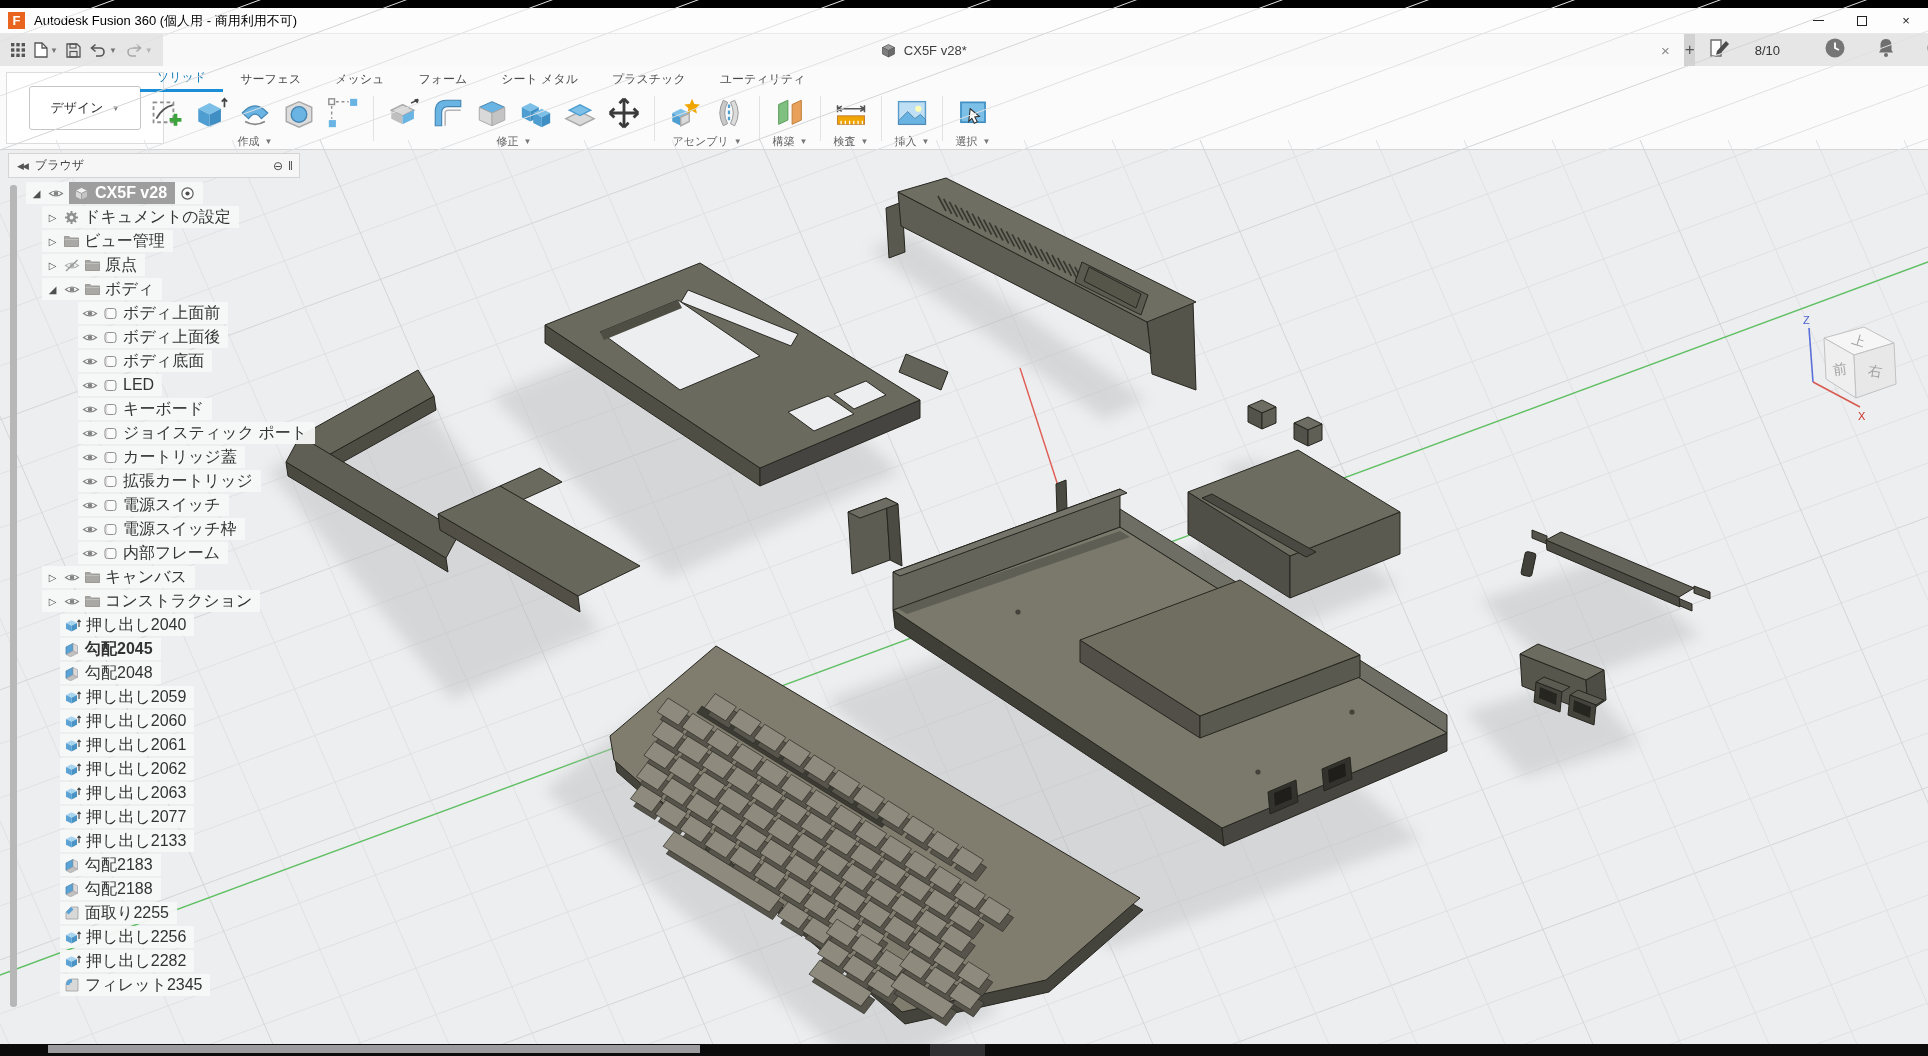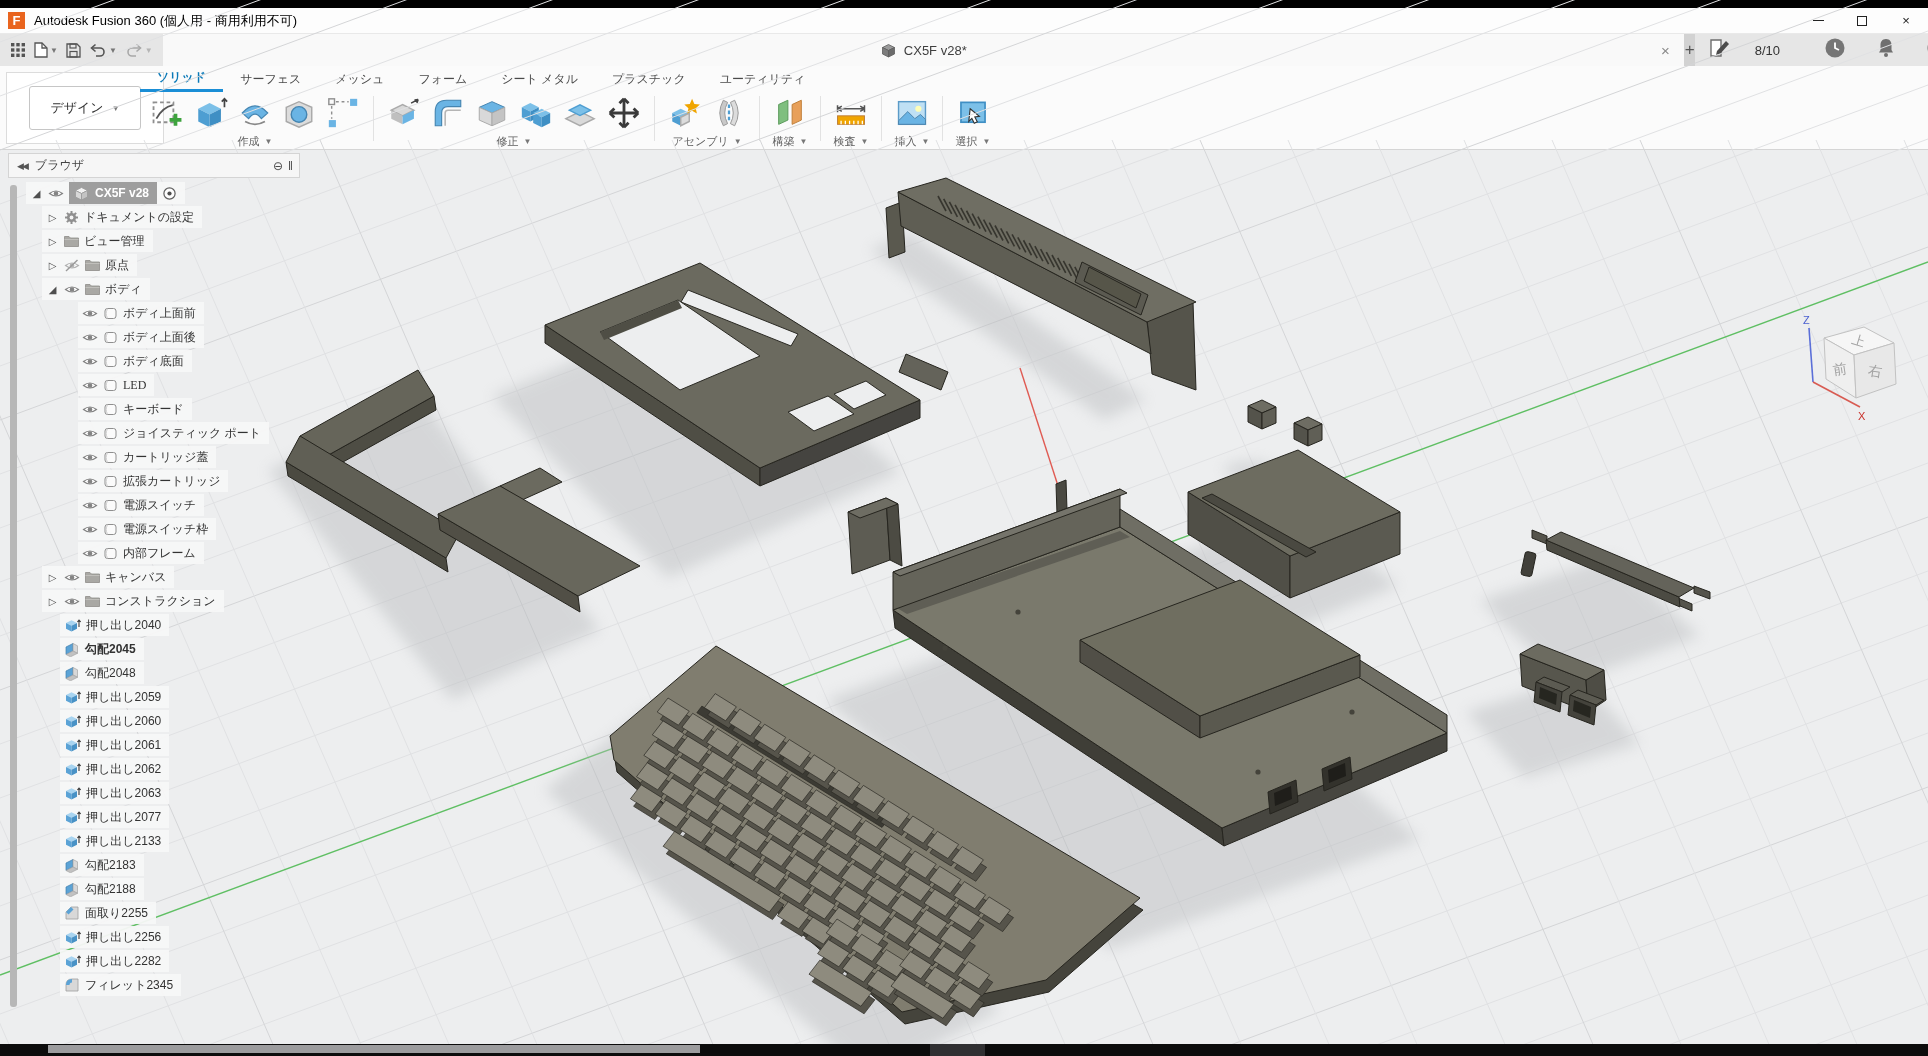--- a/index.html
+++ b/index.html
@@ -26,42 +26,42 @@
   #tab-new { width:34px; background:#d2d2d2; display:flex; align-items:center; justify-content:center; color:#555; font-size:17px; }
   #header-right { display:flex; align-items:center; gap:30px; margin-left:14px; }
   #edits-badge { font-size:13px; color:#333; margin-left:-6px; }
 
   
   #ribbon { position:absolute; left:0; top:66px; width:100%; height:84px; background:#fbfbfb; border-bottom:1px solid #d5d5d5; }
   #design-panel { position:absolute; left:6px; top:6px; width:158px; height:72px; border:1px solid #dcdcdc; background:#fff; display:flex; align-items:center; justify-content:center; }
   #design-btn { width:112px; height:44px; border:1px solid #c6c6c6; border-radius:3px; background:#fff; font-size:13px; color:#333; display:flex; align-items:center; justify-content:center; gap:6px; }
   #ribbon-tabs { position:absolute; left:140px; top:0px; height:26px; display:flex; }
   .rtab { padding:0 17px; font-size:12px; color:#4a4a4a; display:flex; align-items:center; }
-  .rtab.active { color:#0a79b8; font-weight:bold; border-bottom:3px solid #1a8ed6; }
+  .rtab.active { color:#0a79b8; font-weight:normal; border-bottom:3px solid #1a8ed6; }
   #ribbon-groups { position:absolute; left:140px; top:26px; height:57px; display:flex; align-items:stretch; }
   .rgroup { display:flex; flex-direction:column; align-items:center; padding:0 6px; }
   .rgroup-icons { display:flex; align-items:center; height:44px; gap:2px; }
   .ricon { width:42px; height:42px; display:flex; align-items:center; justify-content:center; }
   .rgroup-label { font-size:11px; color:#5f5f5f; display:flex; align-items:center; gap:3px; }
   .rsep { width:1px; background:#e2e2e2; margin:4px 3px 8px 3px; }
 
   
   #viewport { position:absolute; left:0; top:150px; width:1928px; height:894px; }
   #vp-svg { position:absolute; left:0; top:-150px; width:1928px; height:1056px; }
 
   
   #browser { position:absolute; left:8px; top:1px; width:1920px; height:890px; pointer-events:none; }
   #browser-header { position:absolute; left:0; top:2px; width:292px; height:25px; background:#f6f6f6; border:1px solid #d4d4d4; display:flex; align-items:center; font-size:12px; color:#444; pointer-events:auto; }
   #browser-header .hdr-arrows { margin:0 8px; font-size:9px; color:#555; letter-spacing:-2px;}
   #browser-header .hdr-right { margin-left:auto; display:flex; align-items:center; gap:5px; padding-right:6px; color:#4c4c4c; }
   #browser-scrollbar { position:absolute; left:2px; top:34px; width:7px; height:822px; background:#b7b7b7; border-radius:3px; pointer-events:auto;}
   #browser-tree { position:absolute; left:0; top:30px; pointer-events:auto; }
   .trow { height:24px; display:flex; align-items:center; }
   .tchip { display:inline-flex; align-items:center; height:22px; background:rgba(247,247,247,0.95); padding:0 8px 0 4px; gap:5px; }
-  .trow .label { font-size:12px; color:#333; white-space:nowrap;text-align:center; }
+  .trow .label { font-size:16px; color:#333; white-space:nowrap;text-align:center; }
   .texp { width:13px; font-size:10px; color:#4f4f4f; text-align:center; }
   .sel-chip { display:inline-flex; align-items:center; background:#9e9e9e; height:22px; padding:0 8px 0 4px; gap:5px; }
   .sel-chip .label { color:#fff; font-weight:bold; }
   #bottom-bar { position:absolute; left:0; top:1044px; width:100%; height:12px; background:#0c0c0c; }
   #bottom-gray { position:absolute; left:48px; top:1px; width:652px; height:8px; background:#9c9c9e; }
   #bottom-app { position:absolute; left:930px; top:0; width:55px; height:12px; background:#303032; }
 
   #viewcube { position:absolute; left:1796px; top:160px; pointer-events:auto; }
 </style>
 </head>
@@ -907,21 +907,21 @@
               <span style="display: flex;">
                 <svg width="15" height="15" viewBox="0 0 15 15">
                   <rect x="2" y="2.5" width="11" height="10" rx="2.5" fill="#fbfbfb" stroke="#8f8f8f" stroke-width="1"></rect>
                   <path d="M4.5,3.2 Q3.2,5 3.2,7.5 Q3.2,10 4.5,11.8" fill="none" stroke="#c9c9c9" stroke-width="0.9"></path>
                 </svg>
               </span>
               <span class="label">ボディ底面</span>
             </span>
           </div>
           <div class="trow">
-            <span class="tchip" style="margin-left: 70px; font-family: Liberation Serif, serif;">
+            <span class="tchip" style="margin-left: 70px;">
               <span style="display: flex;">
                 <svg width="16" height="13" viewBox="0 0 16 13">
                   <path d="M1.5,6.5 Q8,1.5 14.5,6.5 Q8,11.5 1.5,6.5 Z" fill="#fff" stroke="#848484" stroke-width="1.2"></path>
                   <circle cx="8" cy="6.5" r="2.3" fill="#848484"></circle>
                 </svg>
               </span>
               <span style="display: flex;">
                 <svg width="15" height="15" viewBox="0 0 15 15">
                   <rect x="2" y="2.5" width="11" height="10" rx="2.5" fill="#fbfbfb" stroke="#8f8f8f" stroke-width="1"></rect>
                   <path d="M4.5,3.2 Q3.2,5 3.2,7.5 Q3.2,10 4.5,11.8" fill="none" stroke="#c9c9c9" stroke-width="0.9"></path>

